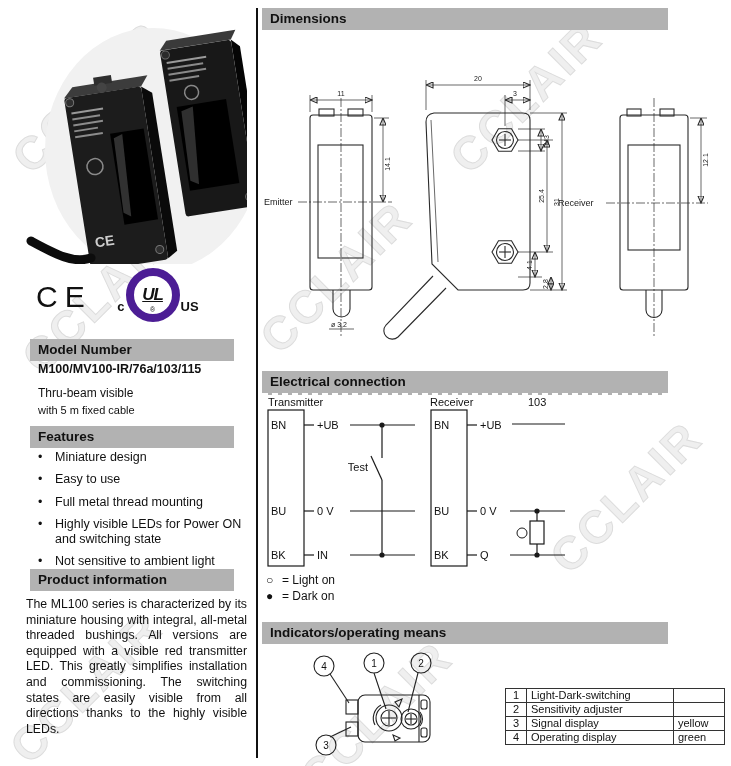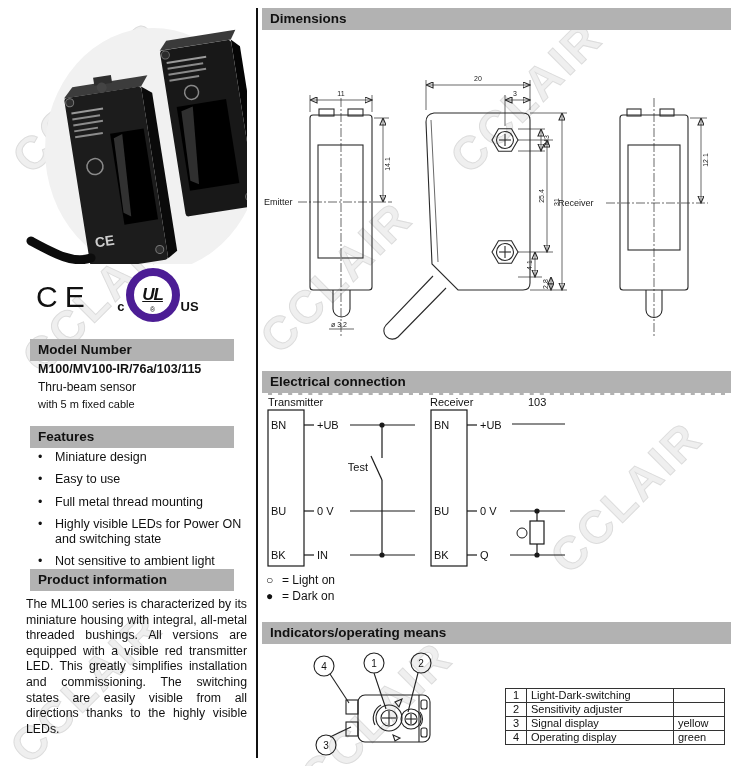--- a/index.html
+++ b/index.html
@@ -13,26 +13,26 @@
     position:absolute; font-size:46px; font-weight:bold; letter-spacing:3px;
     color:#ededed; -webkit-text-stroke:1px #d7d7d7; transform:rotate(-45deg);
     pointer-events:none; user-select:none; z-index:0; opacity:.85;
   }
   .divider { position:absolute; left:256px; top:8px; width:2px; height:750px; background:#111; }
   .bar {
     position:absolute; height:22px; line-height:22px; background:var(--header-bg);
     font-weight:bold; font-size:13.5px; padding-left:8px; box-sizing:border-box; z-index:2;
   }
   .bar.left { left:30px; width:204px; }
-  .bar.right { left:262px; width:469px; }
+  .bar.right { left:262px; width:406px; }
   .bar.dashedb { border-bottom:2px dashed #fff; height:24px; }
   .abs { position:absolute; }
   
   .modelblock { left:38px; top:362px; width:206px; }
-  .model-no { font-weight:bold; font-size:12.5px; margin:0 0 4px 0; }
+  .model-no { font-weight:bold; font-size:12.5px; margin:0 0 10px 0; }
   .model-type { font-size:12px; margin:0 0 4px 0; }
   .model-cable { font-size:11px; margin:0; }
   .features { left:38px; top:450px; width:212px; list-style:none; margin:0; padding:0; }
   .features li { position:relative; font-size:12.5px; margin-bottom:8px; padding-left:17px; line-height:1.15; }
   .features .blt { position:absolute; left:0; top:0; }
   .prodinfo { left:26px; top:597px; width:221px; font-size:12.3px; line-height:1.27; text-align:justify; margin:0; }
   
   .certs { left:30px; top:268px; width:200px; height:66px; }
   .ce { position:absolute; left:6px; top:12px; font-size:30px; letter-spacing:7px; }
   .ulwrap { position:absolute; left:78px; top:0; width:100px; text-align:center; }
@@ -129,21 +129,21 @@
         </span>
         <span class="ulus">US</span>
       </div>
       <div class="ullisted">LISTED</div>
     </div>
   </div>
 
   <div class="bar left" style="top:339px;">Model Number</div>
   <div class="abs modelblock">
     <p class="model-no">M100/MV100-IR/76a/103/115</p>
-    <p class="model-type">Thru-beam sensor</p>
+    <p class="model-type">Thru-beam visible</p>
     <p class="model-cable">with 5 m fixed cable</p>
   </div>
 
   <div class="bar left" style="top:426px;">Features</div>
   <ul class="abs features">
     <li><span class="blt">•</span><span>Miniature design</span></li>
     <li><span class="blt">•</span><span>Easy to use</span></li>
     <li><span class="blt">•</span><span>Full metal thread mounting</span></li>
     <li><span class="blt">•</span><span>Highly visible LEDs for Power ON and switching state</span></li>
     <li><span class="blt">•</span><span>Not sensitive to ambient light</span></li>

